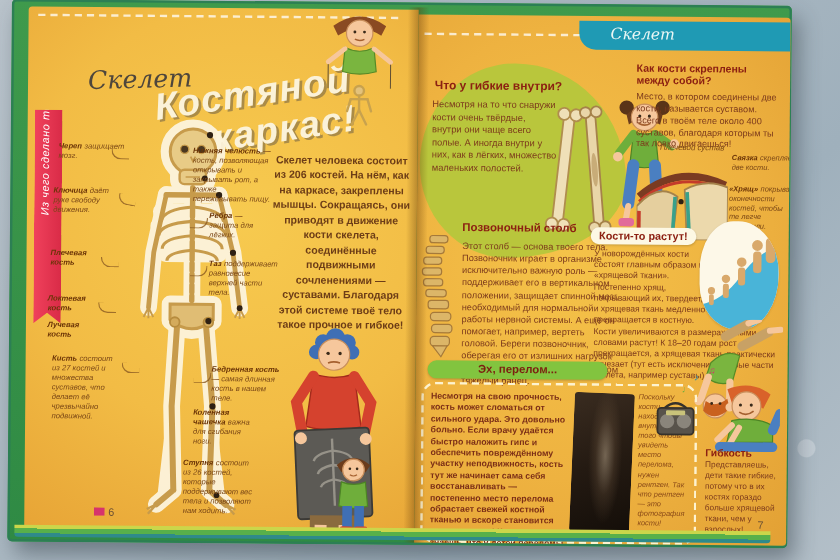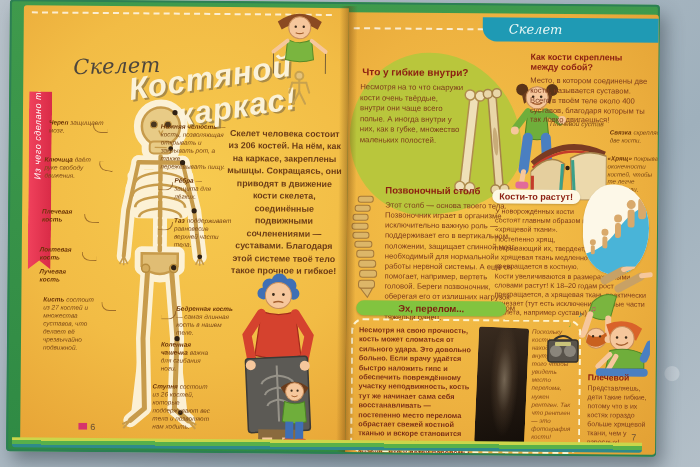--- a/index.html
+++ b/index.html
@@ -244,21 +244,21 @@
   </div>
 
   <div class="page page-right">
     <div class="dash-top" style="left:5px;top:15px;width:130px;"></div>
     <div class="teal-tab">
       <span>Скелет</span>
     </div>
 
     <div class="green-blob"></div>
     <div class="h-red" style="position:absolute;left:14px;top:54px;font-size:10px;">Что у гибкие внутри?</div>
-    <div class="body-txt" style="position:absolute;left:12px;top:70px;width:104px;font-size:7.8px;line-height:1.35;">Несмотря на то что снаружи кости очень твёрдые, внутри они чаще всего полые. А иногда внутри у них, как в губке, множество маленьких полостей.</div>
+    <div class="body-txt" style="position:absolute;left:12px;top:70px;width:104px;font-size:7.8px;line-height:1.35;">Несмотря на то что снаружи кости очень твёрдые, внутри они чаще всего полые. А иногда внутри у них, как в лёгких, множество маленьких полостей.</div>
 
     <svg width="58" height="118" style="position:absolute;left:106px;top:70px;" viewBox="0 0 58 118">
       <g transform="rotate(6 16 60)">
         <rect x="11" y="14" width="9" height="88" rx="4" fill="#efe0b8" stroke="#b08d4e" stroke-width="1.5"></rect>
         <circle cx="11" cy="12" r="5" fill="#efe0b8" stroke="#b08d4e" stroke-width="1.5"></circle>
         <circle cx="21" cy="12" r="5" fill="#efe0b8" stroke="#b08d4e" stroke-width="1.5"></circle>
         <circle cx="11" cy="104" r="5" fill="#efe0b8" stroke="#b08d4e" stroke-width="1.5"></circle>
         <circle cx="21" cy="104" r="5" fill="#efe0b8" stroke="#b08d4e" stroke-width="1.5"></circle>
       </g>
       <g transform="rotate(-5 42 60)">
@@ -380,21 +380,21 @@
       <path d="M70 29 Q76 33 82 28" stroke="#a5602f" fill="none" stroke-width="1.4"></path>
       <path d="M64 36 Q84 32 98 40 L98 54 L60 54 Z" fill="#6fae3b" stroke="#4c8424" stroke-width="1"></path>
       <path d="M64 40 L52 52 M70 42 L62 56" stroke="#f6c79c" stroke-width="5" stroke-linecap="round"></path>
       <path d="M98 44 L104 30" stroke="#4a7fc1" stroke-width="8" stroke-linecap="round"></path>
       <rect x="50" y="54" width="52" height="8" rx="4" fill="#4a7fc1"></rect>
     </svg>
     <div class="music-note" style="left:232px;top:296px;color:#2a8fb0;">♪</div>
     <div class="music-note" style="left:244px;top:290px;color:#d6336c;">♫</div>
     <div class="music-note" style="left:222px;top:306px;color:#6fae3b;">♩</div>
 
-    <div class="h-red" style="position:absolute;left:242px;top:358px;font-size:8.6px;">Плечевой</div>
+    <div class="h-red" style="position:absolute;left:242px;top:358px;font-size:8.6px;">Гибкость</div>
     <div class="body-txt" style="position:absolute;left:242px;top:370px;width:66px;font-size:6.9px;line-height:1.3;">Представляешь, дети такие гибкие, потому что в их костях гораздо больше хрящевой ткани, чем у взрослых!</div>
 
     <div class="page-num" style="position:absolute;left:286px;top:418px;">7</div>
   </div>
 
   <div class="gutter"></div>
 </div>
 <div class="edge-stack"></div>
 
 </body></html>

